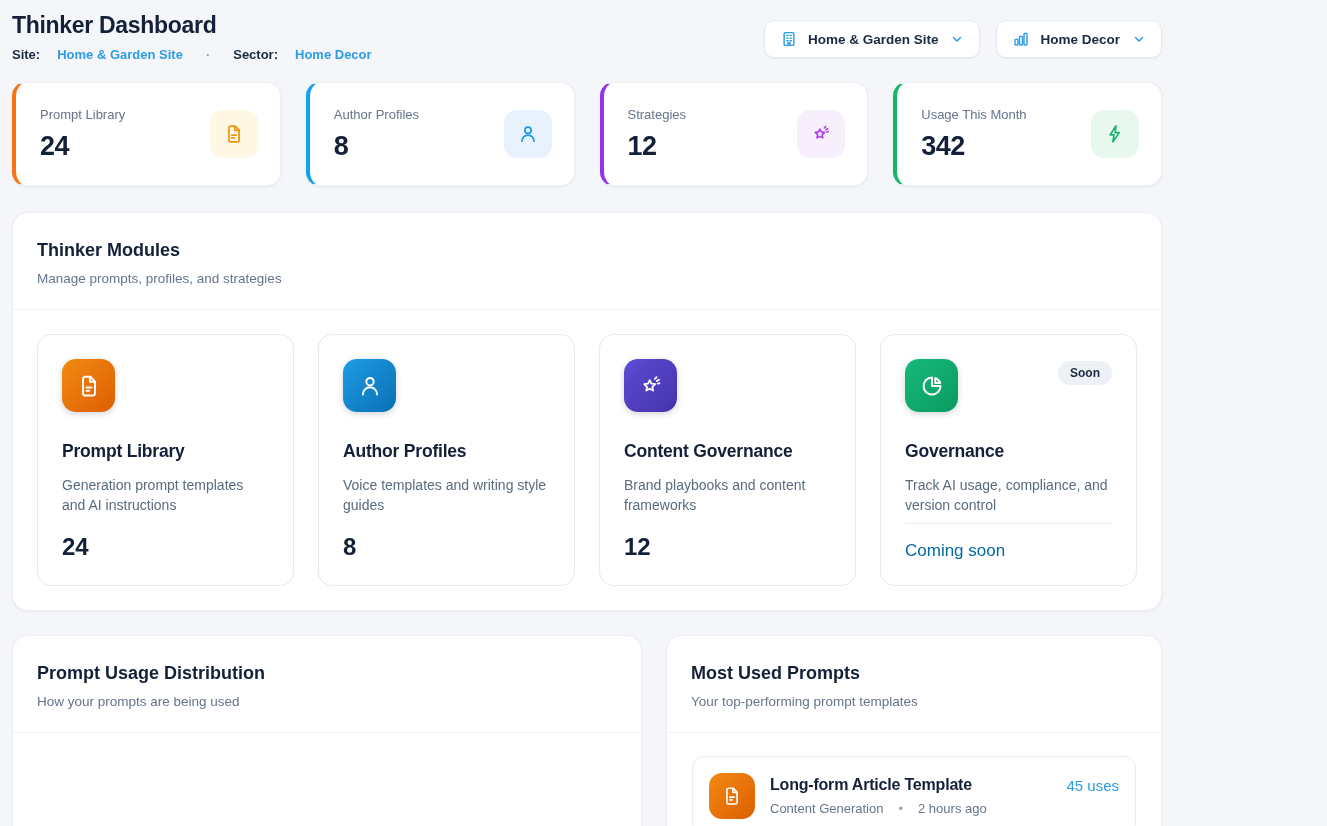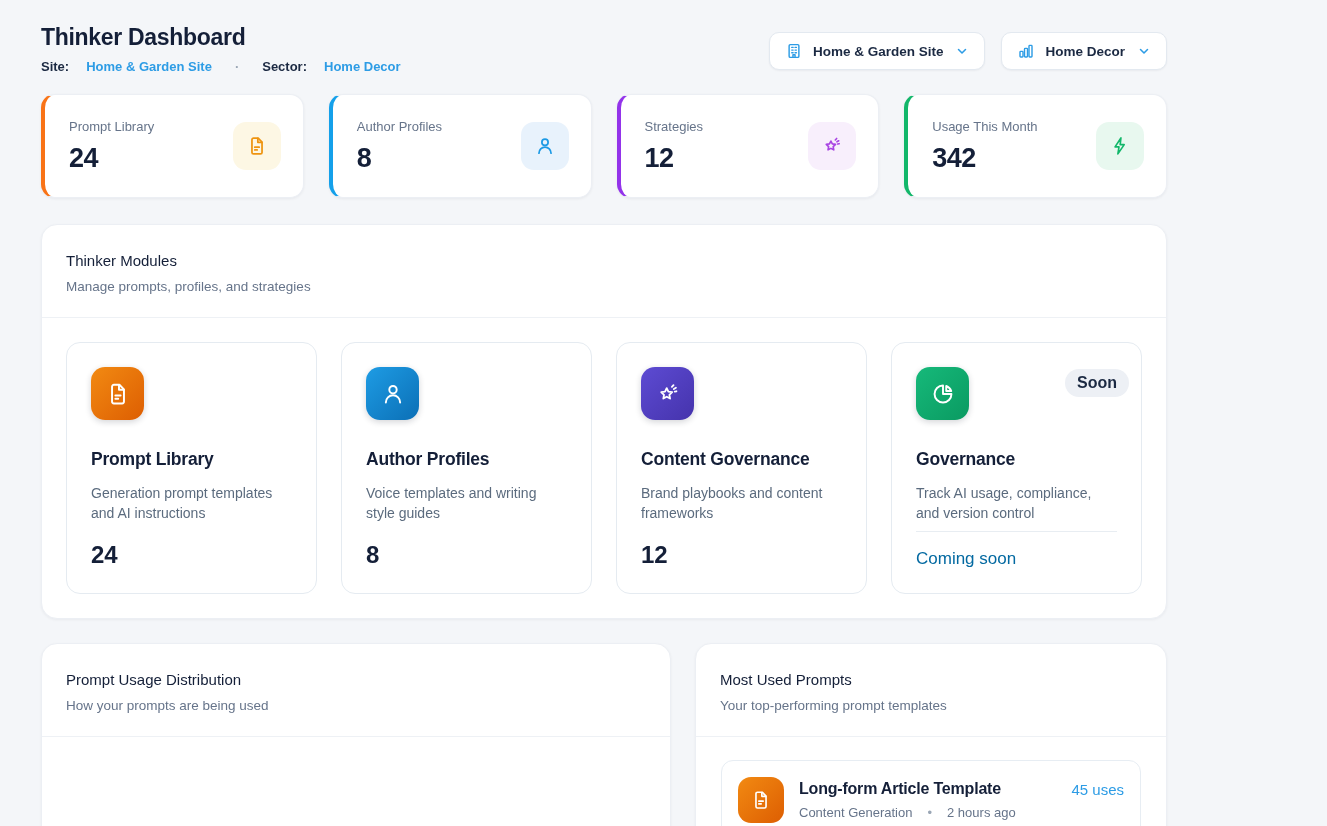--- a/index.html
+++ b/index.html
@@ -2,21 +2,21 @@
 <html><head>
 <meta charset="utf-8">
 <style>
   * { box-sizing: border-box; margin: 0; padding: 0; }
   html, body { width: 1327px; height: 826px; overflow: hidden; }
   body {
     background: #f4f6f9;
     font-family: "Liberation Sans", sans-serif;
     color: #16213a;
   }
-  .page { width: 1174px; height: 826px; padding: 24px; overflow: hidden; margin-left: 17px; }
+  .page { width: 1174px; height: 826px; padding: 12px; overflow: hidden; }
 
   
   .topbar { display: flex; justify-content: space-between; align-items: flex-start; }
   .page-title { font-size: 23px; font-weight: 800; color: #141f38; letter-spacing: -0.3px; }
   .site-line { margin-top: 8px; font-size: 13px; font-weight: 700; color: #1b2942; display: flex; gap: 17px; align-items: center; }
   .site-line a { text-decoration: none; font-weight: 700; cursor: pointer; }
   .dot-sep { color: #9aa6b5; margin: 0 6px; }
   .topbar-buttons { display: flex; gap: 16px; margin-top: 8px; }
   .selector-btn {
     display: inline-flex; align-items: center; gap: 10px;
@@ -39,42 +39,42 @@
   .stat-label { font-size: 13px; color: #66748a; font-weight: 400; }
   .stat-value { font-size: 27px; font-weight: 800; color: #141f38; margin-top: 9px; letter-spacing: -0.5px; }
   .stat-icon-tile { width: 48px; height: 48px; border-radius: 13px; display: flex; align-items: center; justify-content: center; }
 
   
   .panel {
     margin-top: 26px; background: #fff; border-radius: 16px;
     border: 1px solid #eceff4; box-shadow: 0 1px 3px rgba(16,24,40,.05);
   }
   .panel-header { padding: 27px 24px 23px; }
-  .panel-title { font-size: 15px; font-weight: 400; color: #141f38; }
+  .panel-title { font-size: 18px; font-weight: 700; color: #141f38; }
   .panel-subtitle { margin-top: 10px; font-size: 13.5px; color: #66748a; }
   .panel-divider { border-top: 1px solid #eef1f5; }
   .modules-grid { display: grid; grid-template-columns: repeat(4, 1fr); gap: 24px; padding: 24px; }
   .module-card {
     border: 1px solid #e5ebf1; border-radius: 14px; padding: 24px; height: 252px;
     display: flex; flex-direction: column; position: relative; cursor: pointer; background: #fff;
   }
   .module-icon-tile {
     width: 53px; height: 53px; border-radius: 14px; color: #fff;
     display: flex; align-items: center; justify-content: center;
     box-shadow: 0 2px 6px rgba(16,24,40,.18);
   }
   .module-title { margin-top: 29px; font-size: 17.5px; font-weight: 800; color: #141f38; letter-spacing: -0.2px; }
   .module-desc { margin-top: 13px; font-size: 14px; line-height: 1.45; color: #5b6b7e; }
   .module-count { margin-top: auto; font-size: 24px; font-weight: 800; color: #141f38; }
   .module-footer { margin-top: auto; }
   .module-footer-divider { border-top: 1px solid #e8edf2; }
   .module-footer-text { margin-top: 17px; font-size: 17px; color: #0369a1; }
   .soon-badge {
-    position: absolute; top: 26px; right: 12px;
-    background: #edf0f5; color: #1b2942; font-size: 16px; font-weight: 700;
+    position: absolute; top: 26px; right: 24px;
+    background: #edf0f5; color: #1b2942; font-size: 12px; font-weight: 700;
     border-radius: 999px; padding: 5px 12px;
   }
 
   
   .bottom-grid { display: grid; grid-template-columns: 1fr 1fr; gap: 24px; margin-top: 24px; }
   .bottom-card { background: #fff; border-radius: 16px; border: 1px solid #eceff4; box-shadow: 0 1px 3px rgba(16,24,40,.05); }
   .chart-body { position: relative; }
   .prompts-body { padding: 23px 25px; }
   .prompt-item {
     display: flex; align-items: center; gap: 15px;

